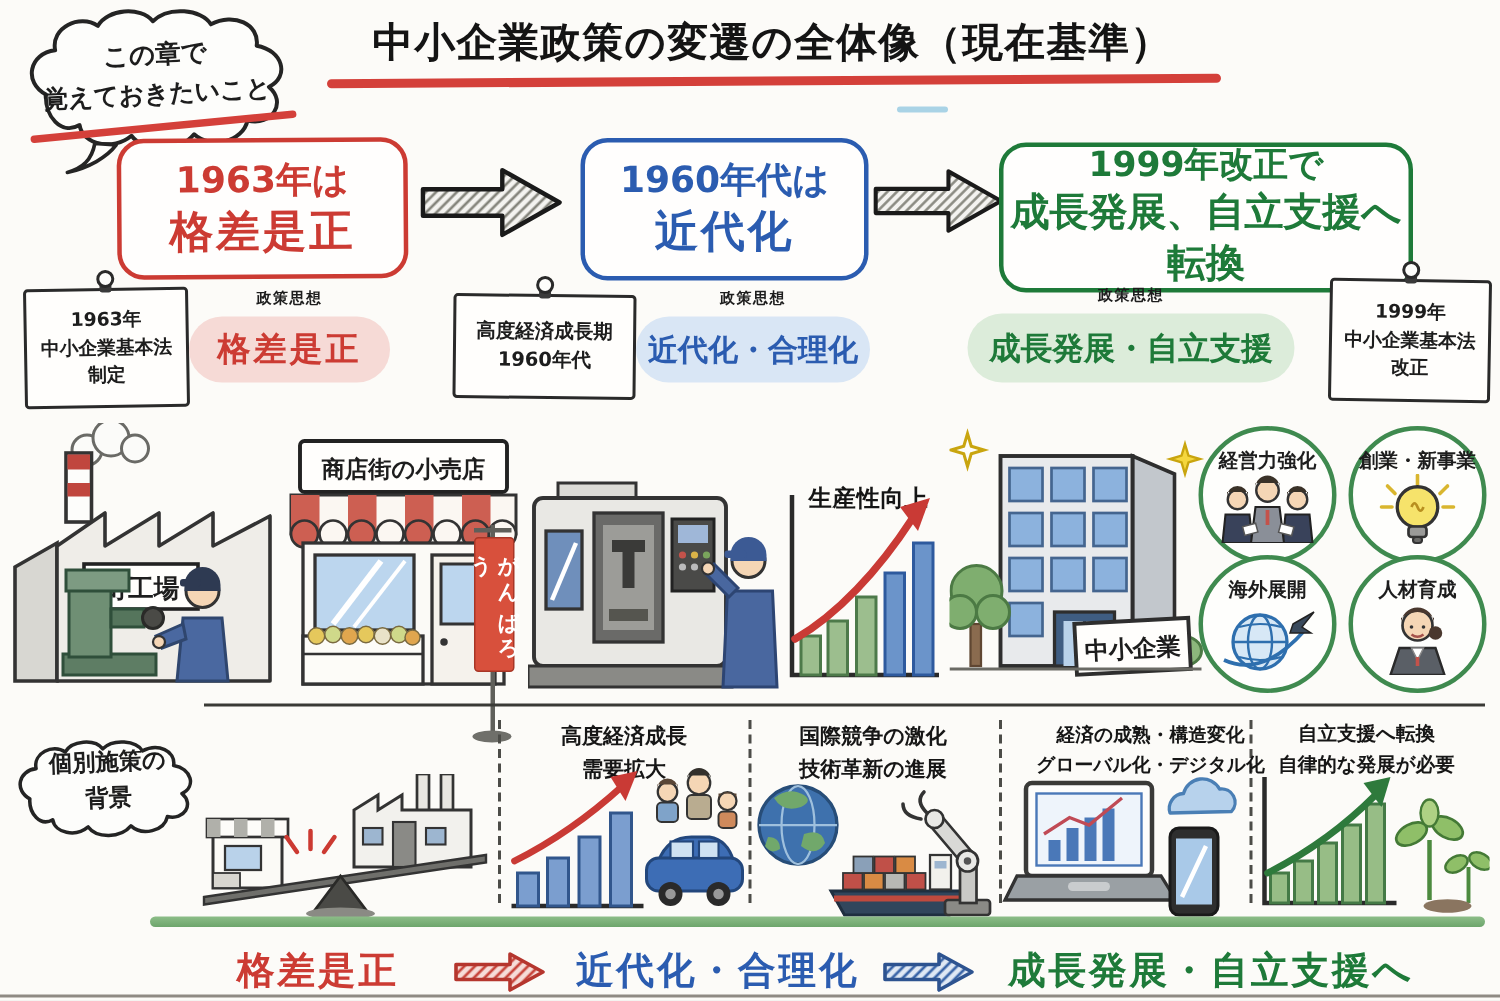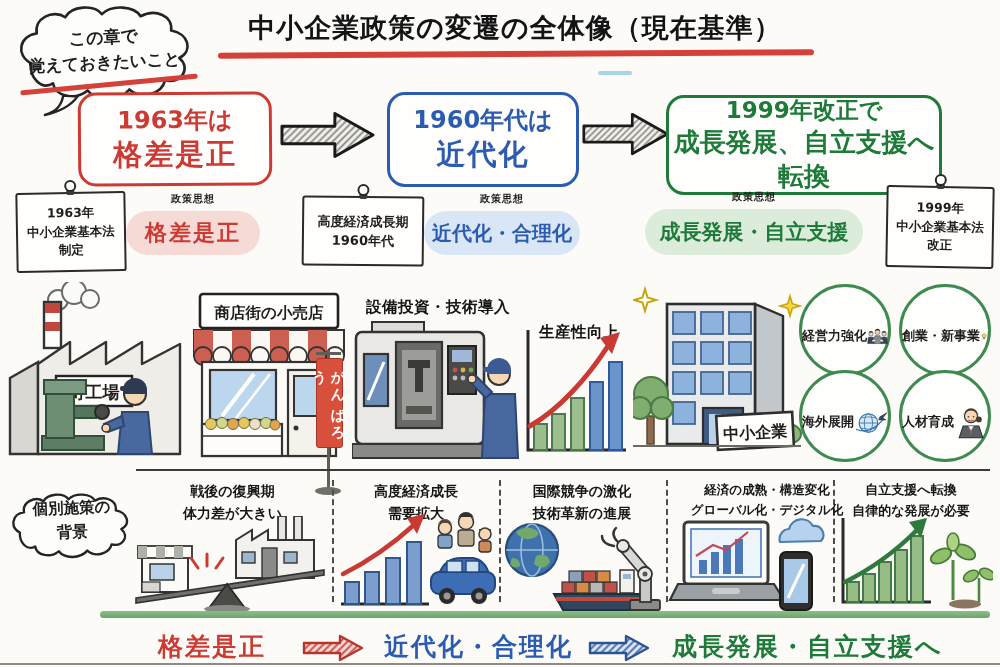--- a/index.html
+++ b/index.html
@@ -45,21 +45,21 @@
   
   .banner{background:#d8503c;color:#fff;writing-mode:vertical-rl;text-orientation:upright;
           display:flex;align-items:center;justify-content:center;font-weight:bold;font-size:14px;
           border-radius:3px;letter-spacing:3px;border:1.5px solid #a83626;}
 
   
   .ill-label{font-weight:bold;font-size:15.5px;text-align:center;color:#141414;letter-spacing:.5px;}
 
   
   .pcircle{border:3px solid #3f8a4f;border-radius:50%;background:#fefefc;box-sizing:border-box;
-           display:flex;flex-direction:row;align-items:center;padding-top:11px;}
+           display:flex;flex-direction:column;align-items:center;padding-top:11px;}
   .pcircle .clabel{font-size:13px;font-weight:bold;color:#1d1d1d;white-space:nowrap;}
 
   
   .section-topline{left:136px;top:469px;width:854px;height:0;border-top:2.5px solid #3a3a36;}
   .vsep{width:0;border-left:2px dashed #4c4c48;}
   .colhead{font-weight:bold;text-align:center;line-height:1.6;font-size:14px;color:#161616;}
   .green-divider{left:100px;top:611px;width:890px;height:7px;border-radius:4px;
                  background:linear-gradient(#8cbd88,#6da56c);}
   .bottom-edge{left:0;top:663px;width:1000px;height:2px;background:#8f8b84;}
 
@@ -253,21 +253,20 @@
       </g>
       <line x1="18" y1="146" x2="98" y2="146" stroke="#333" stroke-width="1.6"></line>
     </g>
   </svg>
 
   <div class="abs" style="left:327px;top:350px;width:3px;height:140px;background:#5f5f5a"></div>
   <div class="abs" style="left:316px;top:352px;width:25px;height:3px;background:#5f5f5a"></div>
   <div class="abs banner" style="left:316px;top:358px;width:25px;height:88px">がんばろう</div>
   <div class="abs" style="left:315px;top:487px;width:26px;height:8px;background:#6f6f6a;border-radius:50%"></div>
 
-  <div class="abs ill-label" style="left:352px;top:297px;width:172px">設備投資・技術導入</div>
   <svg class="abs" style="left:352px;top:320px" width="168" height="142" viewBox="0 0 168 142">
     <rect x="20" y="2" width="52" height="14" fill="#dcdbd6" stroke="#333" stroke-width="2"></rect>
     <rect x="4" y="12" width="128" height="112" rx="6" fill="#e9e8e4" stroke="#333" stroke-width="2.6"></rect>
     <g>
       <rect x="44" y="22" width="46" height="86" fill="#6a6a68" stroke="#333" stroke-width="2.2"></rect>
       <rect x="50" y="30" width="34" height="70" fill="#9c9c98"></rect>
       <rect x="56" y="40" width="22" height="8" fill="#3a3a38"></rect>
       <rect x="63" y="46" width="8" height="26" fill="#3a3a38"></rect>
       <rect x="54" y="86" width="26" height="8" fill="#55554f"></rect>
     </g>
@@ -422,24 +421,20 @@
     <div>個別施策の</div>
     <div>背景</div>
   </div>
 
   <div class="abs section-topline"></div>
   <div class="abs vsep" style="left:332px;top:480px;height:122px"></div>
   <div class="abs vsep" style="left:499px;top:480px;height:122px"></div>
   <div class="abs vsep" style="left:666px;top:480px;height:122px"></div>
   <div class="abs vsep" style="left:833px;top:480px;height:122px"></div>
 
-  <div class="abs colhead" style="left:140px;top:480px;width:185px">
-    <div>戦後の復興期</div>
-    <div>体力差が大きい</div>
-  </div>
   <div class="abs colhead" style="left:337px;top:480px;width:158px">
     <div>高度経済成長</div>
     <div>需要拡大</div>
   </div>
   <div class="abs colhead" style="left:503px;top:480px;width:158px">
     <div>国際競争の激化</div>
     <div>技術革新の進展</div>
   </div>
   <div class="abs colhead" style="left:688px;top:480px;width:158px;font-size:12.5px">
     <div>経済の成熟・構造変化</div>

